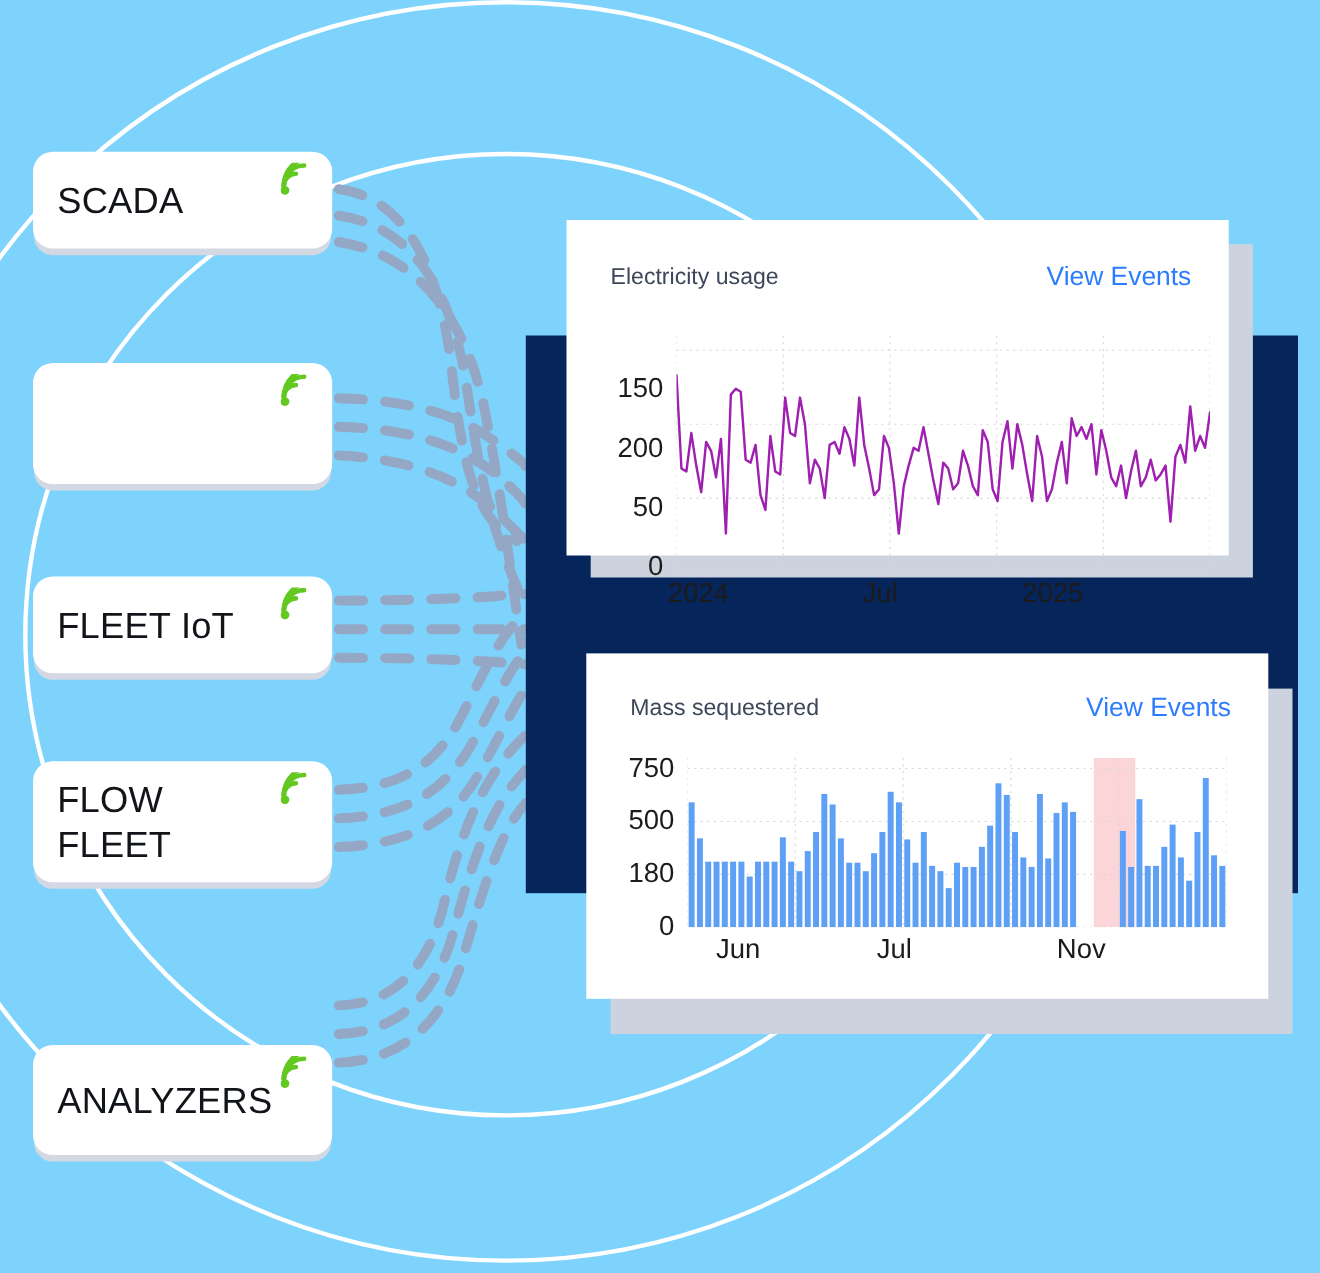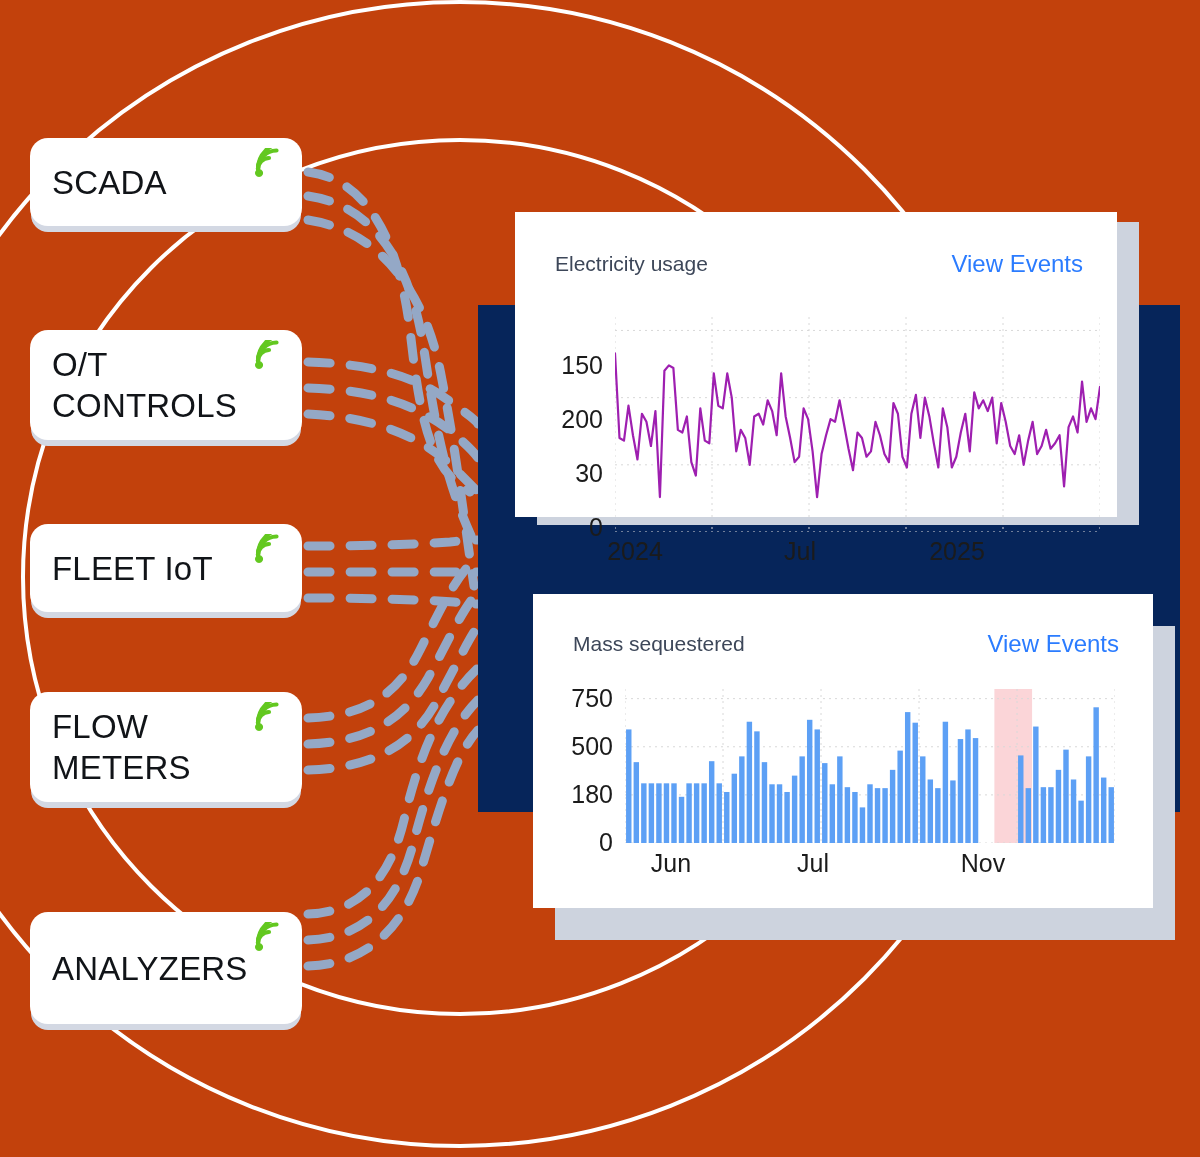--- a/index.html
+++ b/index.html
@@ -1,18 +1,18 @@
 <!DOCTYPE html>
 <html><head>
 <meta charset="utf-8">
 <style>
   html,body{margin:0;padding:0;background:#000;}
   body{width:1200px;height:1157px;overflow:hidden;
        font-family:"Liberation Sans","DejaVu Sans",sans-serif;}
-  #stage{position:relative;width:1200px;height:1157px;background:#c2410c;}
+  #stage{position:relative;width:1200px;height:1157px;background:#7dd3fc;}
 
   
   #bg-svg{position:absolute;left:0;top:0;width:1200px;height:1157px;}
 
   
   .navy-block{position:absolute;background:#06255A;}
   #navy-a{left:478px;top:305px;width:702px;height:507px;}
 
   
   .pill{position:absolute;background:#FFFFFF;border-radius:18px;
@@ -78,22 +78,20 @@
       <svg viewBox="0 0 34 32" width="34" height="32">
         <path d="M4 29 a4 4 0 1 1 .1 0z" fill="#63C820"></path>
         <path d="M3 21 a11 11 0 0 1 11 -11" fill="none" stroke="#63C820" stroke-width="4.2" stroke-linecap="round"></path>
         <path d="M3 13.5 a18.5 18.5 0 0 1 18.5 -18.5" fill="none" stroke="#63C820" stroke-width="4.2" stroke-linecap="round" transform="translate(0,7.5)"></path>
         <path d="M3 6 a26 26 0 0 1 26 -26" fill="none" stroke="#63C820" stroke-width="4.2" stroke-linecap="round" transform="translate(0,15)"></path>
       </svg>
     </span>
   </div>
 
   <div class="pill" style="left:30px;top:330px;width:272px;height:110px;">
-    <div class="pill-label">O/T
-CONTROLS</div>
     <span class="wifi-icon">
       <svg viewBox="0 0 34 32" width="34" height="32">
         <path d="M4 29 a4 4 0 1 1 .1 0z" fill="#63C820"></path>
         <path d="M3 21 a11 11 0 0 1 11 -11" fill="none" stroke="#63C820" stroke-width="4.2" stroke-linecap="round"></path>
         <path d="M3 13.5 a18.5 18.5 0 0 1 18.5 -18.5" fill="none" stroke="#63C820" stroke-width="4.2" stroke-linecap="round" transform="translate(0,7.5)"></path>
         <path d="M3 6 a26 26 0 0 1 26 -26" fill="none" stroke="#63C820" stroke-width="4.2" stroke-linecap="round" transform="translate(0,15)"></path>
       </svg>
     </span>
   </div>
 
@@ -104,52 +102,52 @@
         <path d="M4 29 a4 4 0 1 1 .1 0z" fill="#63C820"></path>
         <path d="M3 21 a11 11 0 0 1 11 -11" fill="none" stroke="#63C820" stroke-width="4.2" stroke-linecap="round"></path>
         <path d="M3 13.5 a18.5 18.5 0 0 1 18.5 -18.5" fill="none" stroke="#63C820" stroke-width="4.2" stroke-linecap="round" transform="translate(0,7.5)"></path>
         <path d="M3 6 a26 26 0 0 1 26 -26" fill="none" stroke="#63C820" stroke-width="4.2" stroke-linecap="round" transform="translate(0,15)"></path>
       </svg>
     </span>
   </div>
 
   <div class="pill" style="left:30px;top:692px;width:272px;height:110px;">
     <div class="pill-label">FLOW
-METERS</div>
-    <span class="wifi-icon">
-      <svg viewBox="0 0 34 32" width="34" height="32">
-        <path d="M4 29 a4 4 0 1 1 .1 0z" fill="#63C820"></path>
-        <path d="M3 21 a11 11 0 0 1 11 -11" fill="none" stroke="#63C820" stroke-width="4.2" stroke-linecap="round"></path>
-        <path d="M3 13.5 a18.5 18.5 0 0 1 18.5 -18.5" fill="none" stroke="#63C820" stroke-width="4.2" stroke-linecap="round" transform="translate(0,7.5)"></path>
-        <path d="M3 6 a26 26 0 0 1 26 -26" fill="none" stroke="#63C820" stroke-width="4.2" stroke-linecap="round" transform="translate(0,15)"></path>
-      </svg>
-    </span>
-  </div>
-
-  <div class="pill" style="left:30px;top:912px;width:272px;height:112px;">
+FLEET</div>
+    <span class="wifi-icon">
+      <svg viewBox="0 0 34 32" width="34" height="32">
+        <path d="M4 29 a4 4 0 1 1 .1 0z" fill="#63C820"></path>
+        <path d="M3 21 a11 11 0 0 1 11 -11" fill="none" stroke="#63C820" stroke-width="4.2" stroke-linecap="round"></path>
+        <path d="M3 13.5 a18.5 18.5 0 0 1 18.5 -18.5" fill="none" stroke="#63C820" stroke-width="4.2" stroke-linecap="round" transform="translate(0,7.5)"></path>
+        <path d="M3 6 a26 26 0 0 1 26 -26" fill="none" stroke="#63C820" stroke-width="4.2" stroke-linecap="round" transform="translate(0,15)"></path>
+      </svg>
+    </span>
+  </div>
+
+  <div class="pill" style="left:30px;top:950px;width:272px;height:100px;">
     <div class="pill-label">ANALYZERS</div>
     <span class="wifi-icon">
       <svg viewBox="0 0 34 32" width="34" height="32">
         <path d="M4 29 a4 4 0 1 1 .1 0z" fill="#63C820"></path>
         <path d="M3 21 a11 11 0 0 1 11 -11" fill="none" stroke="#63C820" stroke-width="4.2" stroke-linecap="round"></path>
         <path d="M3 13.5 a18.5 18.5 0 0 1 18.5 -18.5" fill="none" stroke="#63C820" stroke-width="4.2" stroke-linecap="round" transform="translate(0,7.5)"></path>
         <path d="M3 6 a26 26 0 0 1 26 -26" fill="none" stroke="#63C820" stroke-width="4.2" stroke-linecap="round" transform="translate(0,15)"></path>
       </svg>
     </span>
   </div>
 
   <div class="card-shadow" style="left:537px;top:222px;width:602px;height:303px;"></div>
-  <div class="card" style="left:515px;top:200px;width:602px;height:305px;margin-top:12px;">
+  <div class="card" style="left:515px;top:200px;width:602px;height:305px;">
     <div class="card-head" style="top:38px;left:40px;right:34px;">
       <div class="card-title">Electricity usage</div>
       <div class="card-link">View Events</div>
     </div>
 
     <div class="ytick" style="left:40px;top:301px;width:48px;">0</div>
-    <div class="ytick" style="left:40px;top:247px;width:48px;">30</div>
+    <div class="ytick" style="left:40px;top:247px;width:48px;">50</div>
     <div class="ytick" style="left:40px;top:193px;width:48px;">200</div>
     <div class="ytick" style="left:40px;top:139px;width:48px;">150</div>
 
     <svg class="plot" id="plot-line" style="left:100px;top:105px;" width="485" height="215" viewBox="0 0 485 215" preserveAspectRatio="none">
         <line x1="0" y1="0" x2="0" y2="215" stroke="#D8D8D8" stroke-width="1" stroke-dasharray="2 4"></line>
         <line x1="97" y1="0" x2="97" y2="215" stroke="#D8D8D8" stroke-width="1" stroke-dasharray="2 4"></line>
         <line x1="194" y1="0" x2="194" y2="215" stroke="#D8D8D8" stroke-width="1" stroke-dasharray="2 4"></line>
         <line x1="291" y1="0" x2="291" y2="215" stroke="#D8D8D8" stroke-width="1" stroke-dasharray="2 4"></line>
         <line x1="388" y1="0" x2="388" y2="215" stroke="#D8D8D8" stroke-width="1" stroke-dasharray="2 4"></line>
         <line x1="485" y1="0" x2="485" y2="215" stroke="#D8D8D8" stroke-width="1" stroke-dasharray="2 4"></line>

